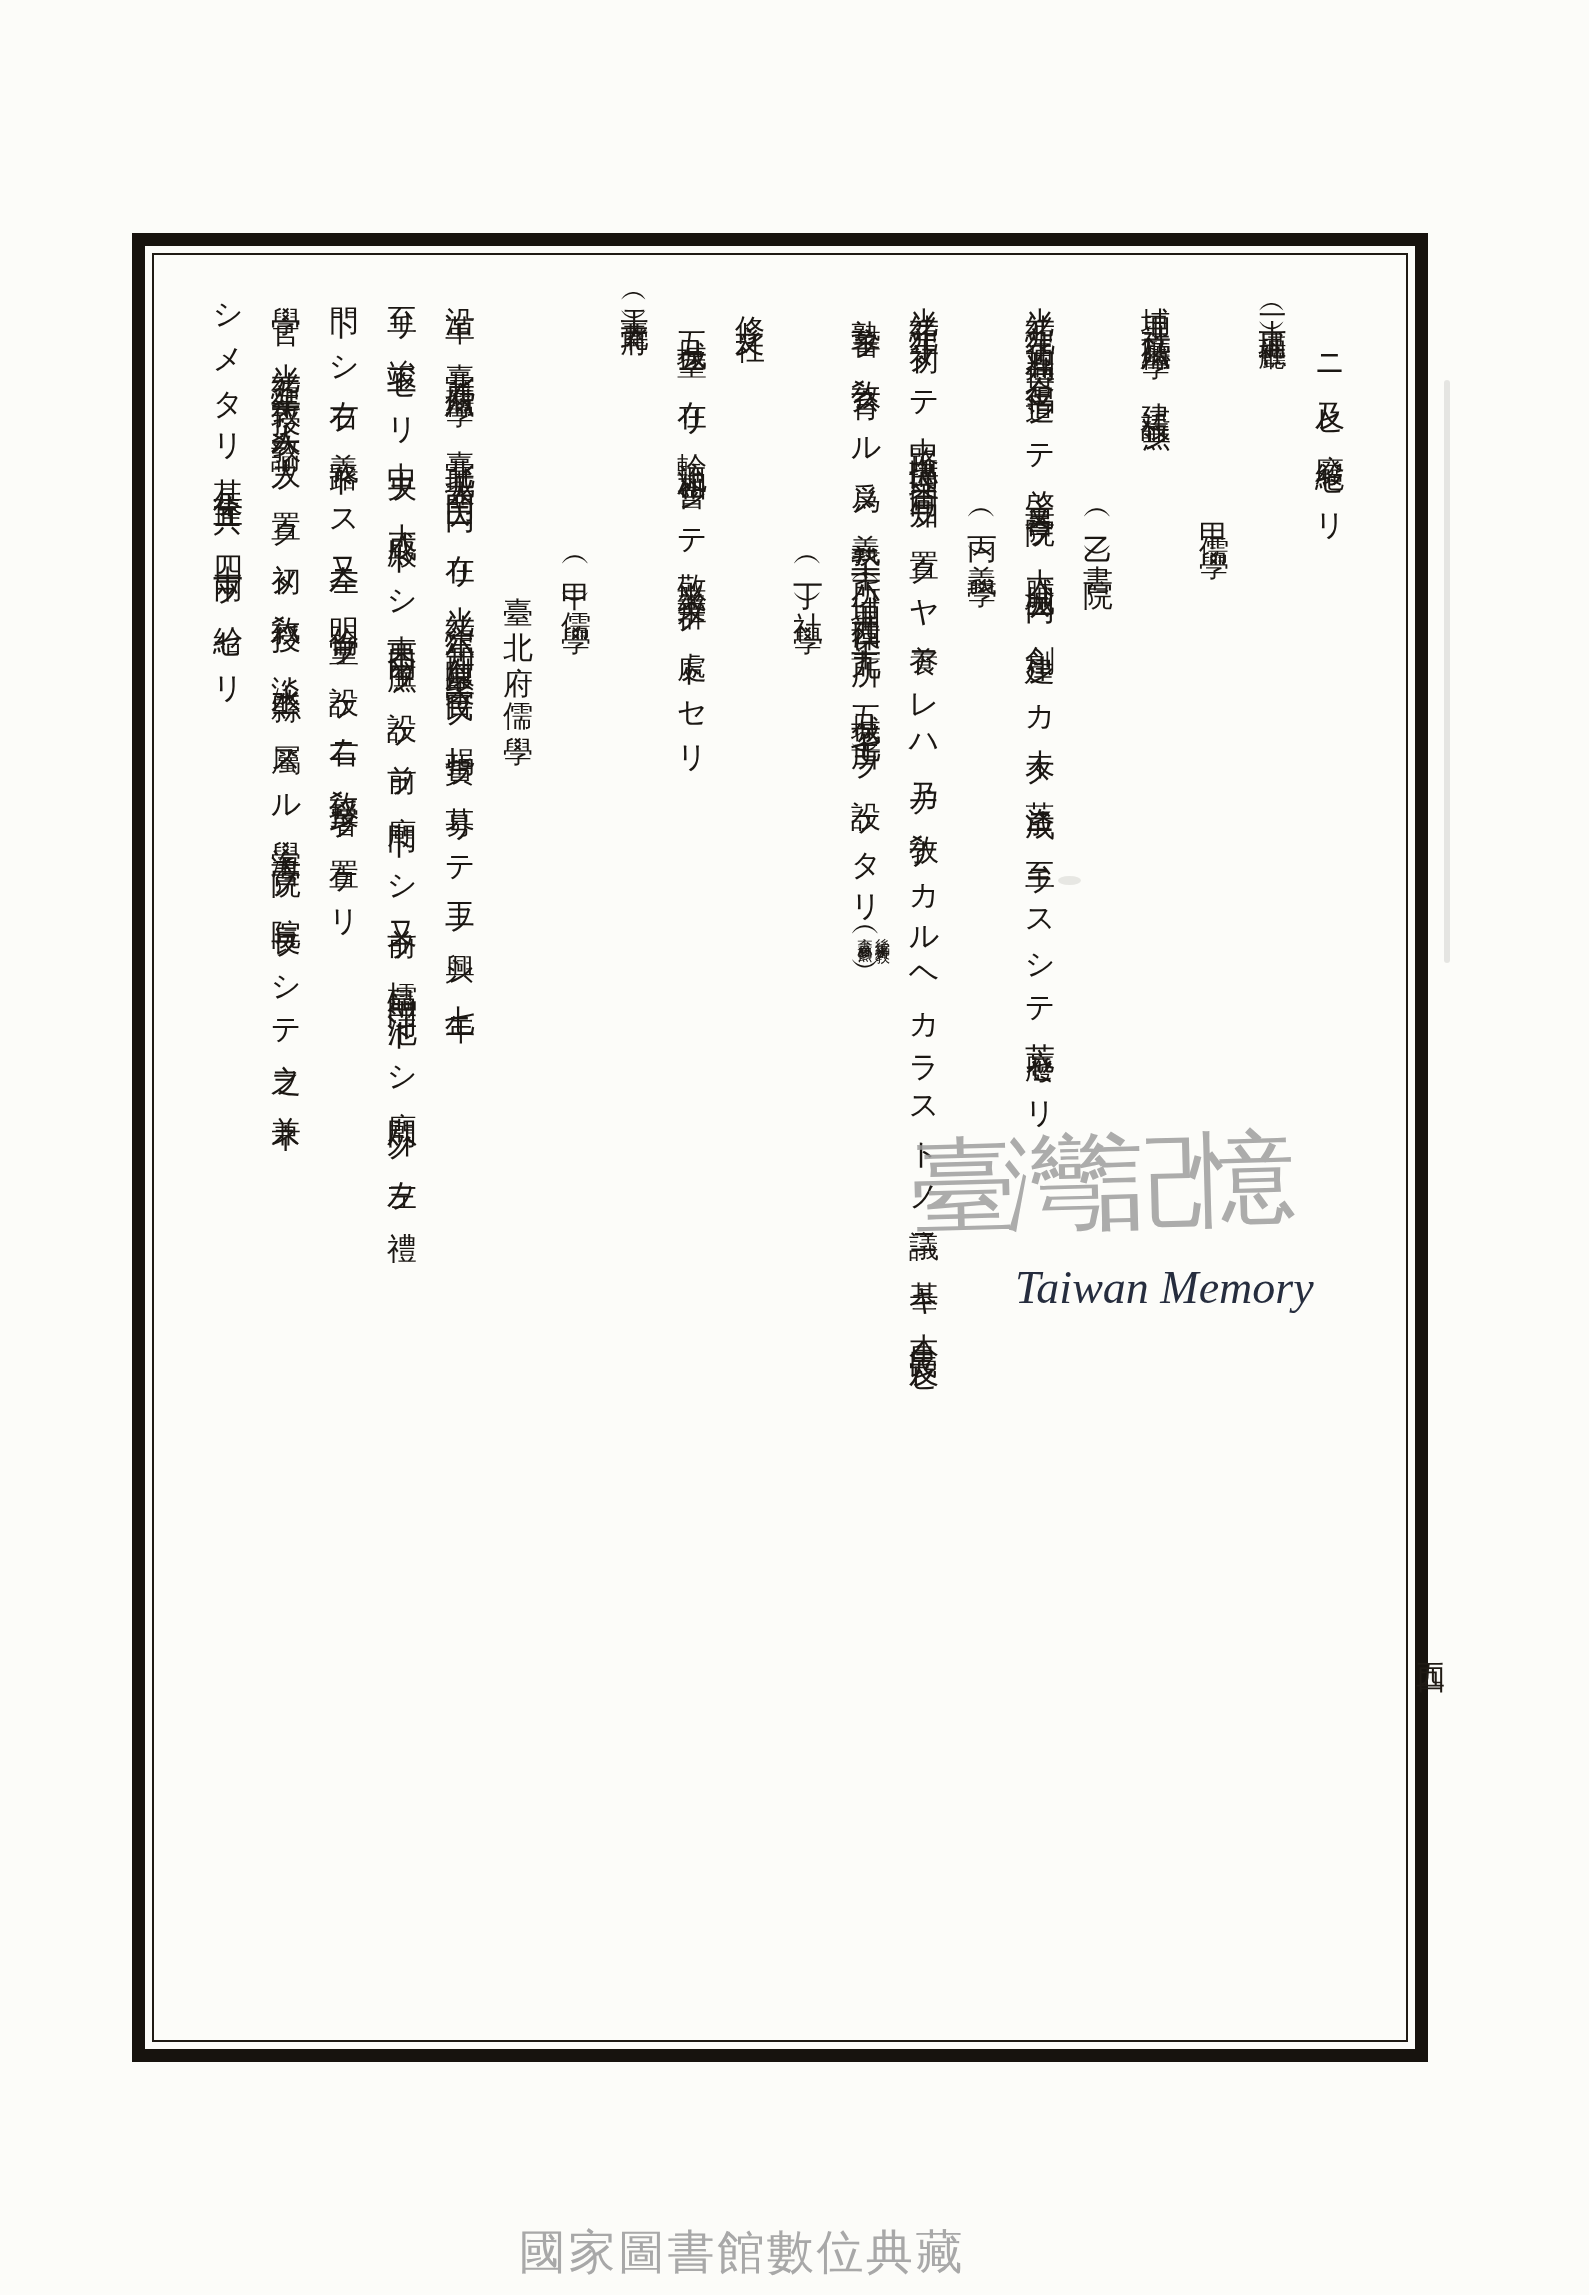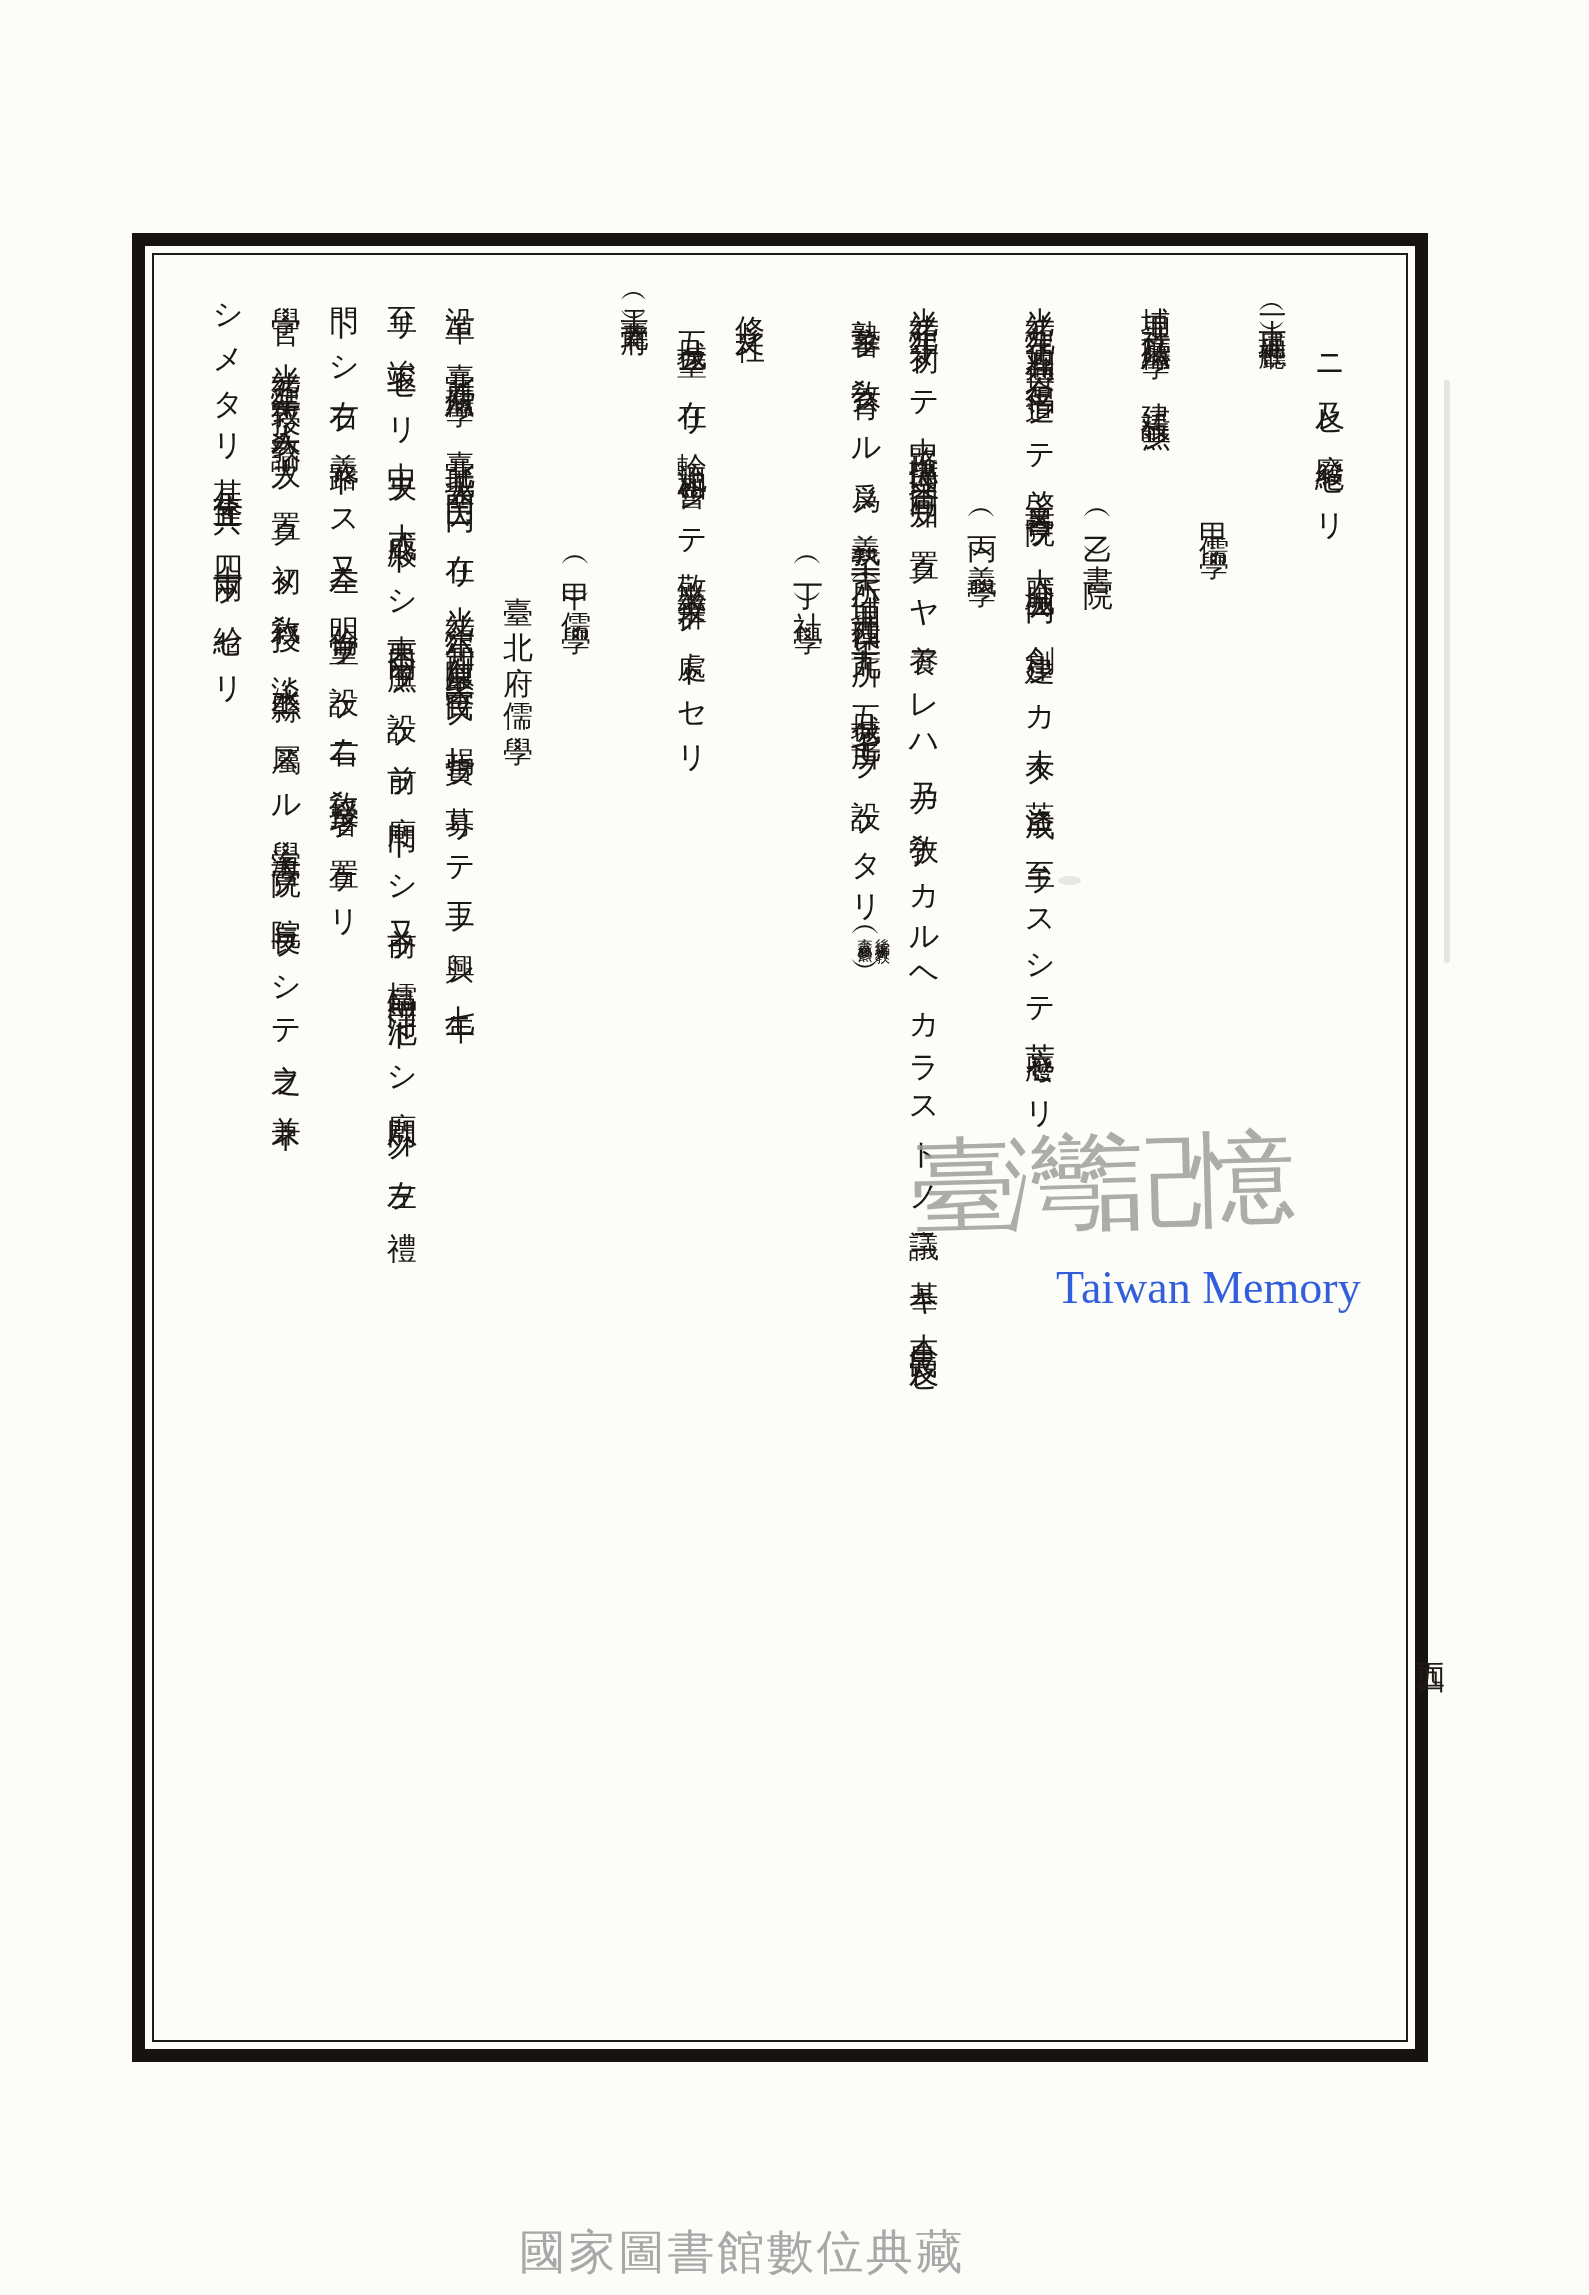--- a/index.html
+++ b/index.html
@@ -39,22 +39,22 @@
     writing-mode:vertical-rl; font-size:29px; letter-spacing:5.3px; color:#201b15;
   }
   .wm-cjk {
     position:absolute; left:911px; top:1114px;
     font-size:104px; letter-spacing:-10.6px; color:#9b9b9b; opacity:.82;
     font-family:"DejaVu Serif","Liberation Serif",serif;
     transform:rotate(-1.5deg); white-space:nowrap;
   }
   .wm-en {
     position:absolute; left:1015px; top:1261px;
-    font-size:46px; color:#1d4ed8; opacity:.9;
-    font-family:"Liberation Serif","DejaVu Serif",serif; white-space:nowrap;margin-left:41px;
+    font-size:46px; font-style:italic; color:#0f172a; opacity:.9;
+    font-family:"Liberation Serif","DejaVu Serif",serif; white-space:nowrap;
   }
   .footer {
     position:absolute; left:0; top:2221px; width:1484px; text-align:center;
     font-size:47px; letter-spacing:2.6px; color:#a8a8a8;
     font-family:"Liberation Sans","DejaVu Sans",sans-serif; white-space:nowrap;
   }
   
   .edge-streak {
     position:absolute; left:1444px; top:380px; width:6.2px; height:583px;
     background:#dcdcd8; opacity:.7; border-radius:3.5px;

